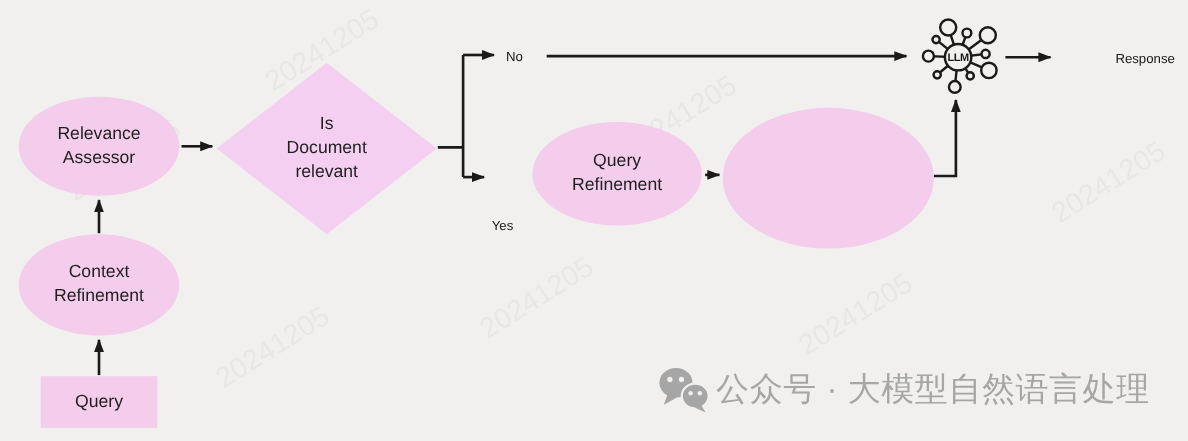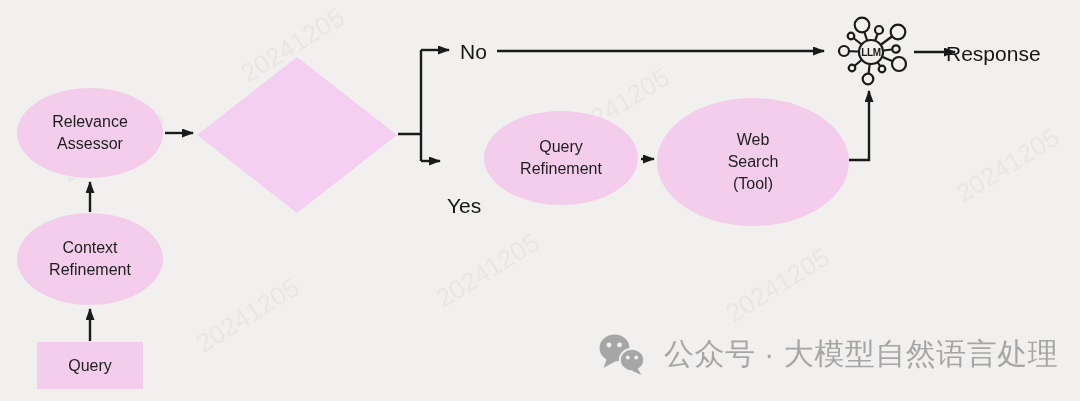--- a/index.html
+++ b/index.html
@@ -19,21 +19,21 @@
     text-align:center;
     white-space:pre-line;
     color:#1e1e1e;
     font-size:16px;line-height:22px;
     pointer-events:none;
   }
   
   .edge-label{
     position:absolute;
     color:#161616;
-    font-size:21px;line-height:19px;
+    font-size:12px;line-height:19px;
     white-space:nowrap;
   }
   
   .edge{stroke:#1a1a1a;stroke-width:2.4;fill:none;}
   .icon-stroke{stroke:#1a1a1a;fill:none;}
   .icon-node{stroke:#1a1a1a;stroke-width:2.2;fill:#f1f0ee;}
   .llm-text{
     font-family:"Liberation Sans", sans-serif;
     font-size:10px;font-weight:700;letter-spacing:-0.4px;
     fill:#1a1a1a;text-anchor:middle;
@@ -44,21 +44,21 @@
     color:rgba(80,80,80,0.05);
     font-size:26px;
     transform:rotate(-32deg);
     white-space:nowrap;
     pointer-events:none;
   }
   
   .channel-watermark{
     position:absolute;
     left:599px;top:331px;height:46px;
-    display:flex;align-items:center;gap:19px;
+    display:flex;align-items:center;gap:6px;
   }
   .channel-text{
     color:#a6a6a6;
     font-size:30px;
     letter-spacing:0.5px;
   }
 </style>
 </head>
 <body>
 
@@ -114,29 +114,29 @@
       <circle class="icon-node" cx="0" cy="0" r="12" stroke-width="2.4"></circle>
       <text class="llm-text" x="0" y="3.5">LLM</text>
     </g>
   </svg>
 
   <div class="node-label" style="left:17px;top:88px;width:146px;height:90px;">Relevance
 Assessor</div>
   <div class="node-label" style="left:17px;top:213px;width:146px;height:92px;">Context
 Refinement</div>
   <div class="node-label" style="left:37px;top:342px;width:106px;height:47px;">Query</div>
+  <div class="node-label" style="left:197px;top:57px;width:200px;height:156px;">Is
+Document
+relevant</div>
   <div class="node-label" style="left:484px;top:111px;width:154px;height:94px;">Query
 Refinement</div>
-  <div class="node-label" style="left:657px;top:98px;width:192px;height:128px;">Web
-Search
-(Tool)</div>
 
   <span class="edge-label" style="left:460px;top:42px;">No</span>
   <span class="edge-label" style="left:447px;top:152px;margin-top:44px;">Yes</span>
-  <span class="edge-label" style="left:946px;top:44px;text-align:right;">Response</span>
+  <span class="edge-label" style="left:1014px;top:44px;text-align:right;">Response</span>
 
   <div class="channel-watermark">
     <svg width="46" height="42" viewBox="0 0 46 42">
       <g fill="#a6a6a6">
         <ellipse cx="15.5" cy="15" rx="15" ry="13.5"></ellipse>
         <path d="M8 25 L4.5 35 L16 28.5 Z"></path>
         <ellipse cx="33" cy="27" rx="12.2" ry="11.2" stroke="#f1f0ee" stroke-width="2"></ellipse>
         <path d="M38.5 35.5 L42.5 42 L32.5 37.5 Z"></path>
       </g>
       <g fill="#f1f0ee">

